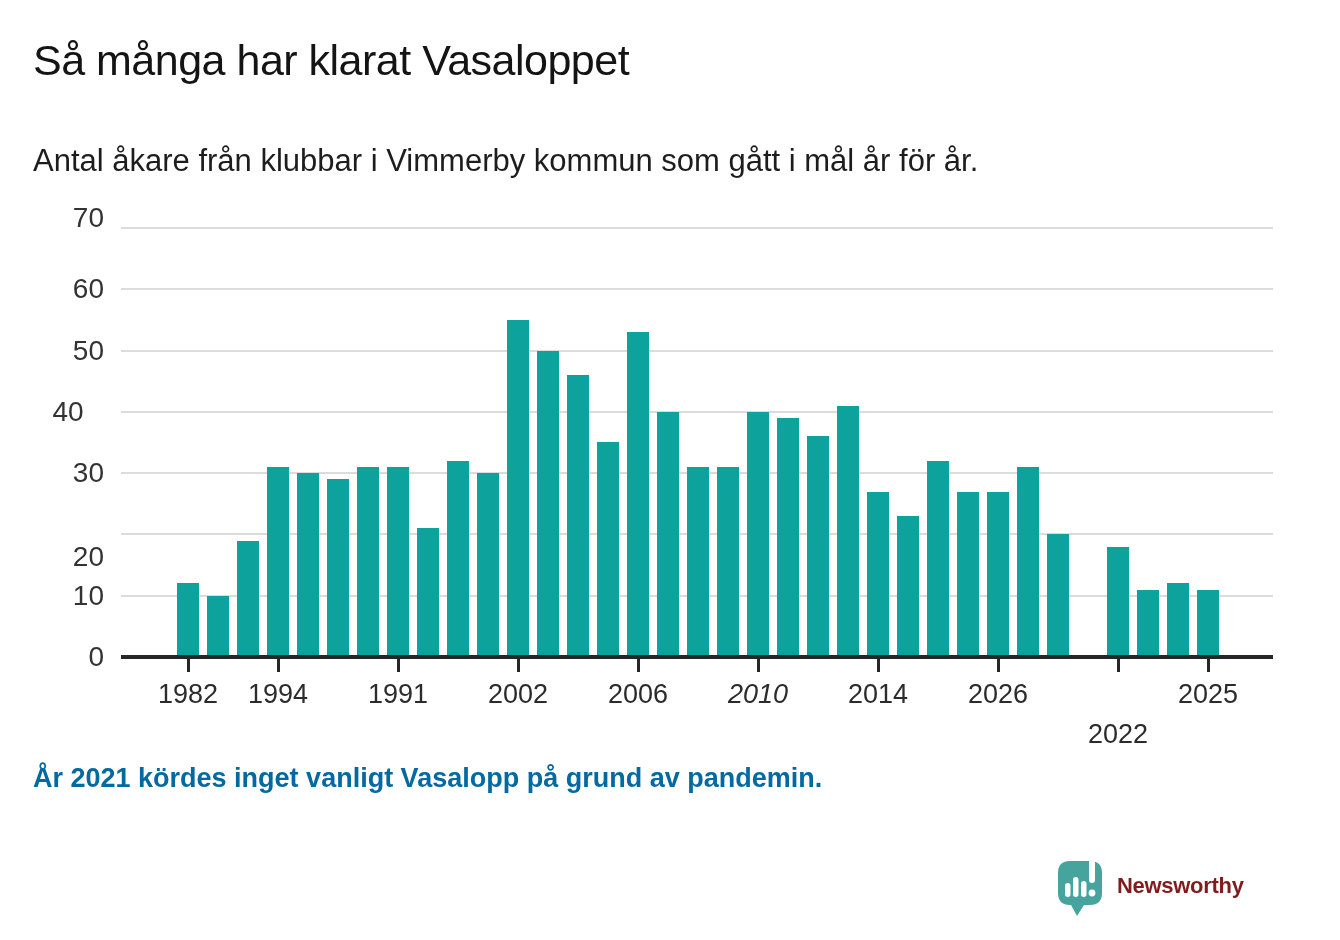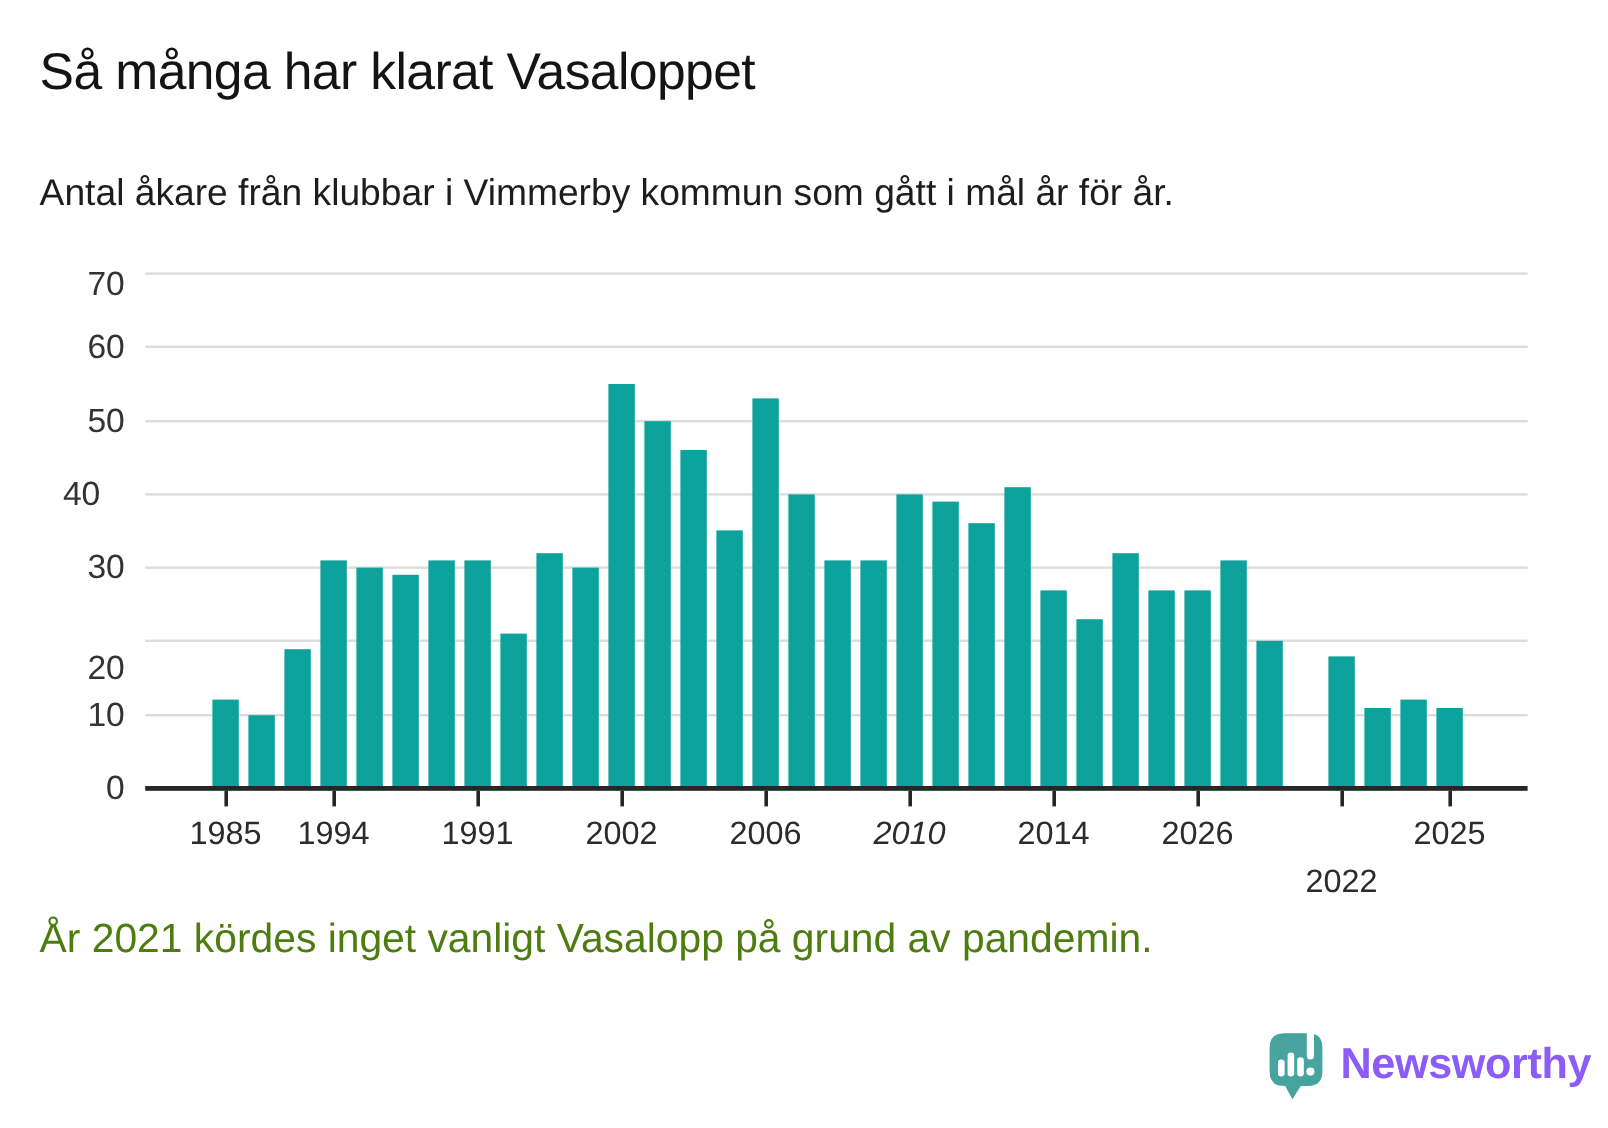--- a/index.html
+++ b/index.html
@@ -70,37 +70,37 @@
     width: 110px;
     text-align: center;
     font-size: 27px;
     color: #2b2b2b;
   }
   #chart-footnote {
     position: absolute;
     left: 33px;
     top: 763px;
     margin: 0;
-    font-size: 34px;
-    font-weight: 400;
-    color: #4d7c0f;
+    font-size: 27px;
+    font-weight: 700;
+    color: #0369a1;
   }
   #logo {
     position: absolute;
     left: 1056px;
     top: 855px;
     display: flex;
     align-items: center;
     gap: 13px;
   }
   #logo-wordmark {
-    font-size: 36px;
+    font-size: 22px;
     font-weight: 700;
     letter-spacing: -0.3px;
-    color: #8b5cf6;
+    color: #7f1d1d;
     line-height: 60px;
   }
 </style>
 </head>
 <body>
 
 <div id="canvas">
 
   <h1 id="chart-title">Så många har klarat Vasaloppet</h1>
 
@@ -117,21 +117,21 @@
         <div class="gridline" style="left: 121px; width: 1152px; top: 226.97px; background: rgb(220, 220, 220);"></div>
       </div>
     <div id="y-labels">
         <div class="y-label" style="left: 32px; top: 641px;">0</div>
         <div class="y-label" style="left: 32px; top: 579.71px;">10</div>
         <div class="y-label" style="left: 32px; top: 541px;">20</div>
         <div class="y-label" style="left: 32px; top: 457.13px;">30</div>
         <div class="y-label" style="left: 32px; top: 395.84px; text-align: center;">40</div>
         <div class="y-label" style="left: 32px; top: 334.55px;">50</div>
         <div class="y-label" style="left: 32px; top: 273.26px;">60</div>
-        <div class="y-label" style="left: 32px; top: 221px;">70</div>
+        <div class="y-label" style="left: 32px; top: 202px;">70</div>
       </div>
     <div id="bars">
         <div class="bar" style="left: 177.25px; width: 21.5px; top: 583.452px; height: 73.548px; background: rgb(13, 162, 156);"></div>
         <div class="bar" style="left: 207.25px; width: 21.5px; top: 595.71px; height: 61.29px; background: rgb(13, 162, 156);"></div>
         <div class="bar" style="left: 237.25px; width: 21.5px; top: 540.549px; height: 116.451px; background: rgb(13, 162, 156);"></div>
         <div class="bar" style="left: 267.25px; width: 21.5px; top: 467.001px; height: 189.999px; background: rgb(13, 162, 156);"></div>
         <div class="bar" style="left: 297.25px; width: 21.5px; top: 473.13px; height: 183.87px; background: rgb(13, 162, 156);"></div>
         <div class="bar" style="left: 327.25px; width: 21.5px; top: 479.259px; height: 177.741px; background: rgb(13, 162, 156);"></div>
         <div class="bar" style="left: 357.25px; width: 21.5px; top: 467.001px; height: 189.999px; background: rgb(13, 162, 156);"></div>
         <div class="bar" style="left: 387.25px; width: 21.5px; top: 467.001px; height: 189.999px; background: rgb(13, 162, 156);"></div>
@@ -169,21 +169,21 @@
         <div class="x-tick" style="left: 396.5px; width: 3px; top: 659px; height: 13px; background: rgb(38, 38, 38);"></div>
         <div class="x-tick" style="left: 516.5px; width: 3px; top: 659px; height: 13px; background: rgb(38, 38, 38);"></div>
         <div class="x-tick" style="left: 636.5px; width: 3px; top: 659px; height: 13px; background: rgb(38, 38, 38);"></div>
         <div class="x-tick" style="left: 756.5px; width: 3px; top: 659px; height: 13px; background: rgb(38, 38, 38);"></div>
         <div class="x-tick" style="left: 876.5px; width: 3px; top: 659px; height: 13px; background: rgb(38, 38, 38);"></div>
         <div class="x-tick" style="left: 996.5px; width: 3px; top: 659px; height: 13px; background: rgb(38, 38, 38);"></div>
         <div class="x-tick" style="left: 1116.5px; width: 3px; top: 659px; height: 13px; background: rgb(38, 38, 38);"></div>
         <div class="x-tick" style="left: 1206.5px; width: 3px; top: 659px; height: 13px; background: rgb(38, 38, 38);"></div>
       </div>
     <div id="x-labels">
-        <div class="x-label" style="left: 133px; top: 679px;">1985</div>
+        <div class="x-label" style="left: 133px; top: 679px;">1982</div>
         <div class="x-label" style="left: 223px; top: 679px;">1994</div>
         <div class="x-label" style="left: 343px; top: 679px;">1991</div>
         <div class="x-label" style="left: 463px; top: 679px;">2002</div>
         <div class="x-label" style="left: 583px; top: 679px;">2006</div>
         <div class="x-label" style="left: 703px; top: 679px; font-style: italic;">2010</div>
         <div class="x-label" style="left: 823px; top: 679px;">2014</div>
         <div class="x-label" style="left: 943px; top: 679px;">2026</div>
         <div class="x-label" style="left: 1063px; top: 719px;">2022</div>
         <div class="x-label" style="left: 1153px; top: 679px;">2025</div>
       </div>

